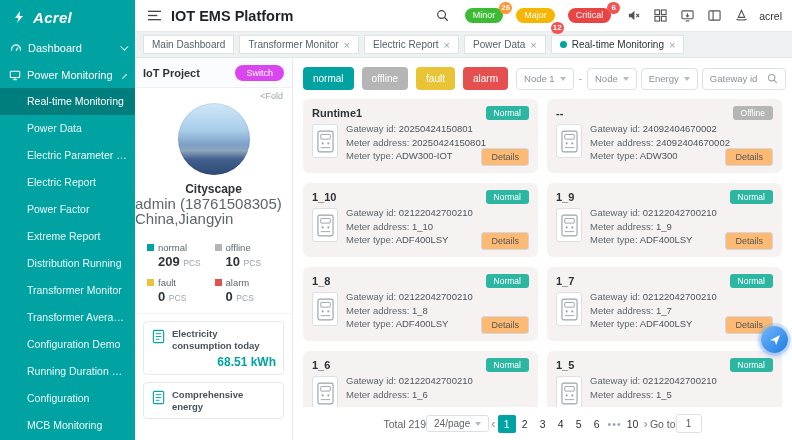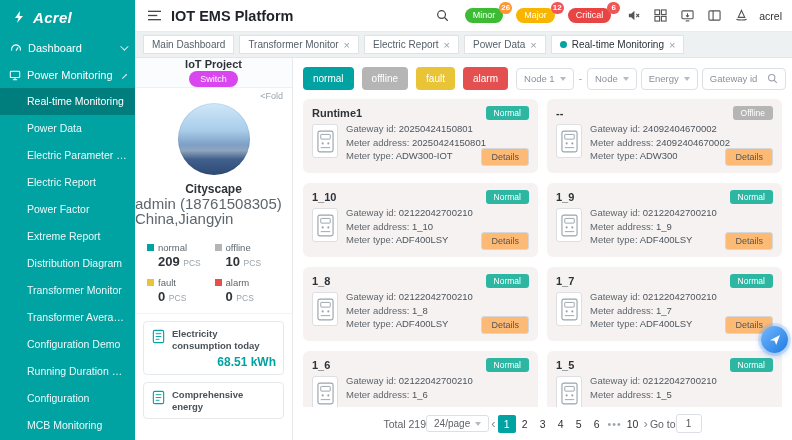--- a/index.html
+++ b/index.html
@@ -34,21 +34,21 @@
   .tab{background:#fff;border:1px solid #dfe3e6;height:19px;display:flex;align-items:center;gap:5px;padding:0 8px;font-size:10px;color:#55606a;cursor:pointer;white-space:nowrap;}
   .tab.active{color:#2b3138;}
   .tab-dot{width:7px;height:7px;border-radius:50%;background:#01A2A2;display:inline-block;}
   .tab-close{color:#9aa2aa;font-size:11px;line-height:10px;cursor:pointer;}
 
   
   .content{flex:1;display:flex;min-height:0;}
 
   
   .project-panel{width:158px;flex-shrink:0;background:#fff;border-right:1px solid #e7eaec;display:flex;flex-direction:column;overflow:hidden;}
-  .pp-head{height:30px;flex-shrink:0;display:flex;align-items:center;justify-content:space-between;padding:0 8px;border-bottom:1px solid #eef1f3;background:#fbfcfd;flex-direction:column;}
+  .pp-head{height:30px;flex-shrink:0;display:flex;align-items:center;justify-content:space-between;padding:0 8px;border-bottom:1px solid #eef1f3;background:#fbfcfd;}
   .pp-title{font-size:11px;font-weight:bold;color:#2e3338;}
   .switch-btn{background:#d946ef;color:#fff;font-size:9px;border:none;border-radius:9px;padding:3px 11px;cursor:pointer;font-family:inherit;}
   .fold-link{font-size:9px;color:#9aa6ad;text-align:right;padding:3px 9px 0;cursor:pointer;}
   .avatar{width:72px;height:72px;border-radius:50%;margin:2px auto 7px;flex-shrink:0;
     background:linear-gradient(180deg,#cfe7f8 0%,#a9cdea 38%,#7e9fc6 58%,#8fa6bd 66%,#42608d 78%,#2e4a74 100%);
     box-shadow:inset 0 0 0 1px rgba(0,0,0,.06);}
   .proj-name{text-align:center;font-size:12px;font-weight:bold;color:#2e3338;}
   .proj-sub{text-align:left;font-size:15px;color:#5d666d;line-height:15px;}
   .stats{display:grid;grid-template-columns:1fr 1fr;gap:8px 2px;padding:10px 12px 9px;border-bottom:1px solid #f1f3f4;margin-top:6px;}
   .stat-top{display:flex;align-items:center;gap:4px;}
@@ -140,21 +140,21 @@
         <span class="arrow up"></span>
     </div>
 
     <div id="sb-sub">
         <div class="sb-sub-item active">Real-time Monitoring</div>
         <div class="sb-sub-item">Power Data</div>
         <div class="sb-sub-item">Electric Parameter Report</div>
         <div class="sb-sub-item">Electric Report</div>
         <div class="sb-sub-item">Power Factor</div>
         <div class="sb-sub-item">Extreme Report</div>
-        <div class="sb-sub-item">Distribution Diagram</div>
+        <div class="sb-sub-item">Distribution Running</div>
         <div class="sb-sub-item">Transformer Monitor</div>
         <div class="sb-sub-item">Transformer Average Loa...</div>
         <div class="sb-sub-item">Configuration Demo</div>
         <div class="sb-sub-item">Running Duration Report</div>
         <div class="sb-sub-item">Configuration</div>
         <div class="sb-sub-item">MCB Monitoring</div>
       </div>
   </aside>
 
   <div class="right">
@@ -172,21 +172,21 @@
       <div class="top-right">
         <span class="icon-btn">
           <svg viewBox="0 0 14 14" width="13" height="13">
               <circle cx="6" cy="6" r="4.2" fill="none" stroke="#444" stroke-width="1.3"></circle>
               <line x1="9.2" y1="9.2" x2="12.6" y2="12.6" stroke="#444" stroke-width="1.3"></line>
             </svg>
         </span>
 
         <span id="alarm-badges" class="badges">
             <span class="alarm-badge" style="background: rgb(61, 187, 53);">Minor<span class="badge-bubble" style="background: rgb(255, 150, 50);">26</span></span>
-            <span class="alarm-badge" style="background: rgb(247, 181, 0);">Major<span class="badge-bubble" style="background: rgb(242, 85, 85);">12</span></span>
+            <span class="alarm-badge" style="background: rgb(247, 181, 0);">Major<span class="badge-bubble" style="background: rgb(242, 85, 85); margin-top: 20px;">12</span></span>
             <span class="alarm-badge" style="background: rgb(232, 68, 68);">Critical<span class="badge-bubble" style="background: rgb(242, 85, 85);">6</span></span>
           </span>
 
         <span class="icon-btn">
           <svg viewBox="0 0 14 14" width="13" height="13">
               <polygon points="2,5 4.5,5 8,2 8,12 4.5,9 2,9" fill="#555"></polygon>
               <line x1="10" y1="5.2" x2="13" y2="8.8" stroke="#555" stroke-width="1.2"></line>
               <line x1="13" y1="5.2" x2="10" y2="8.8" stroke="#555" stroke-width="1.2"></line>
             </svg>
         </span>

